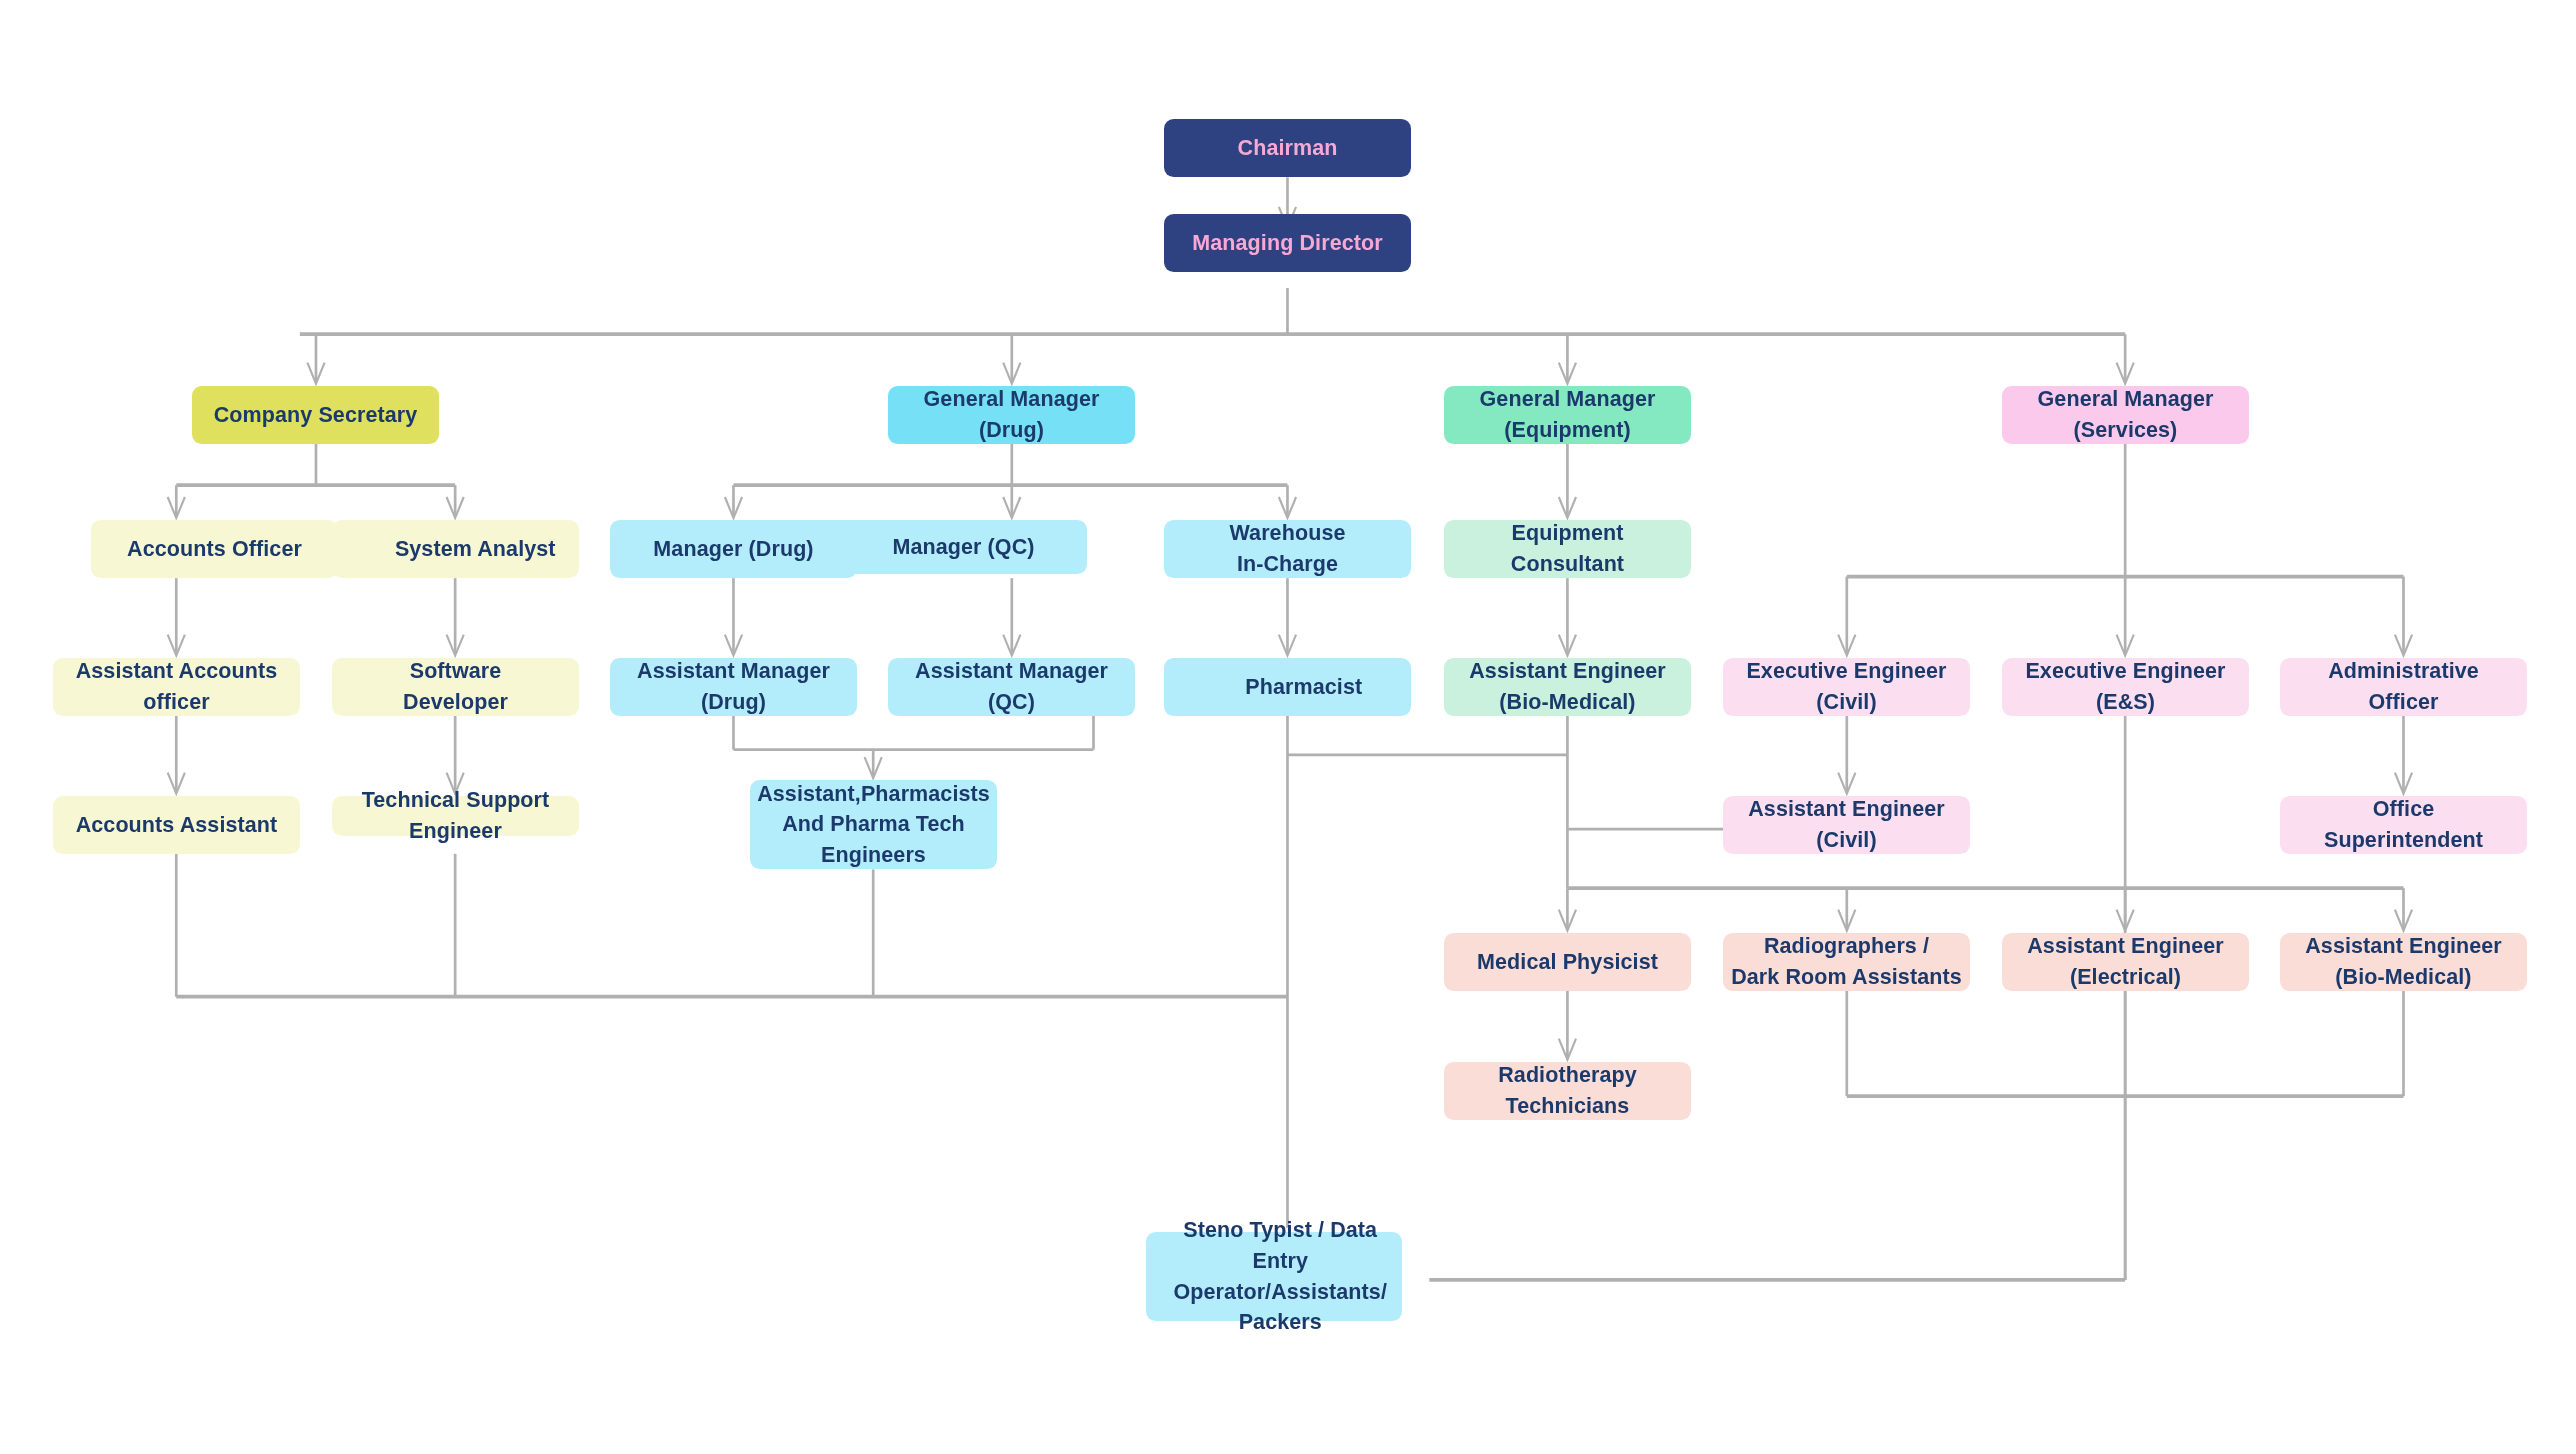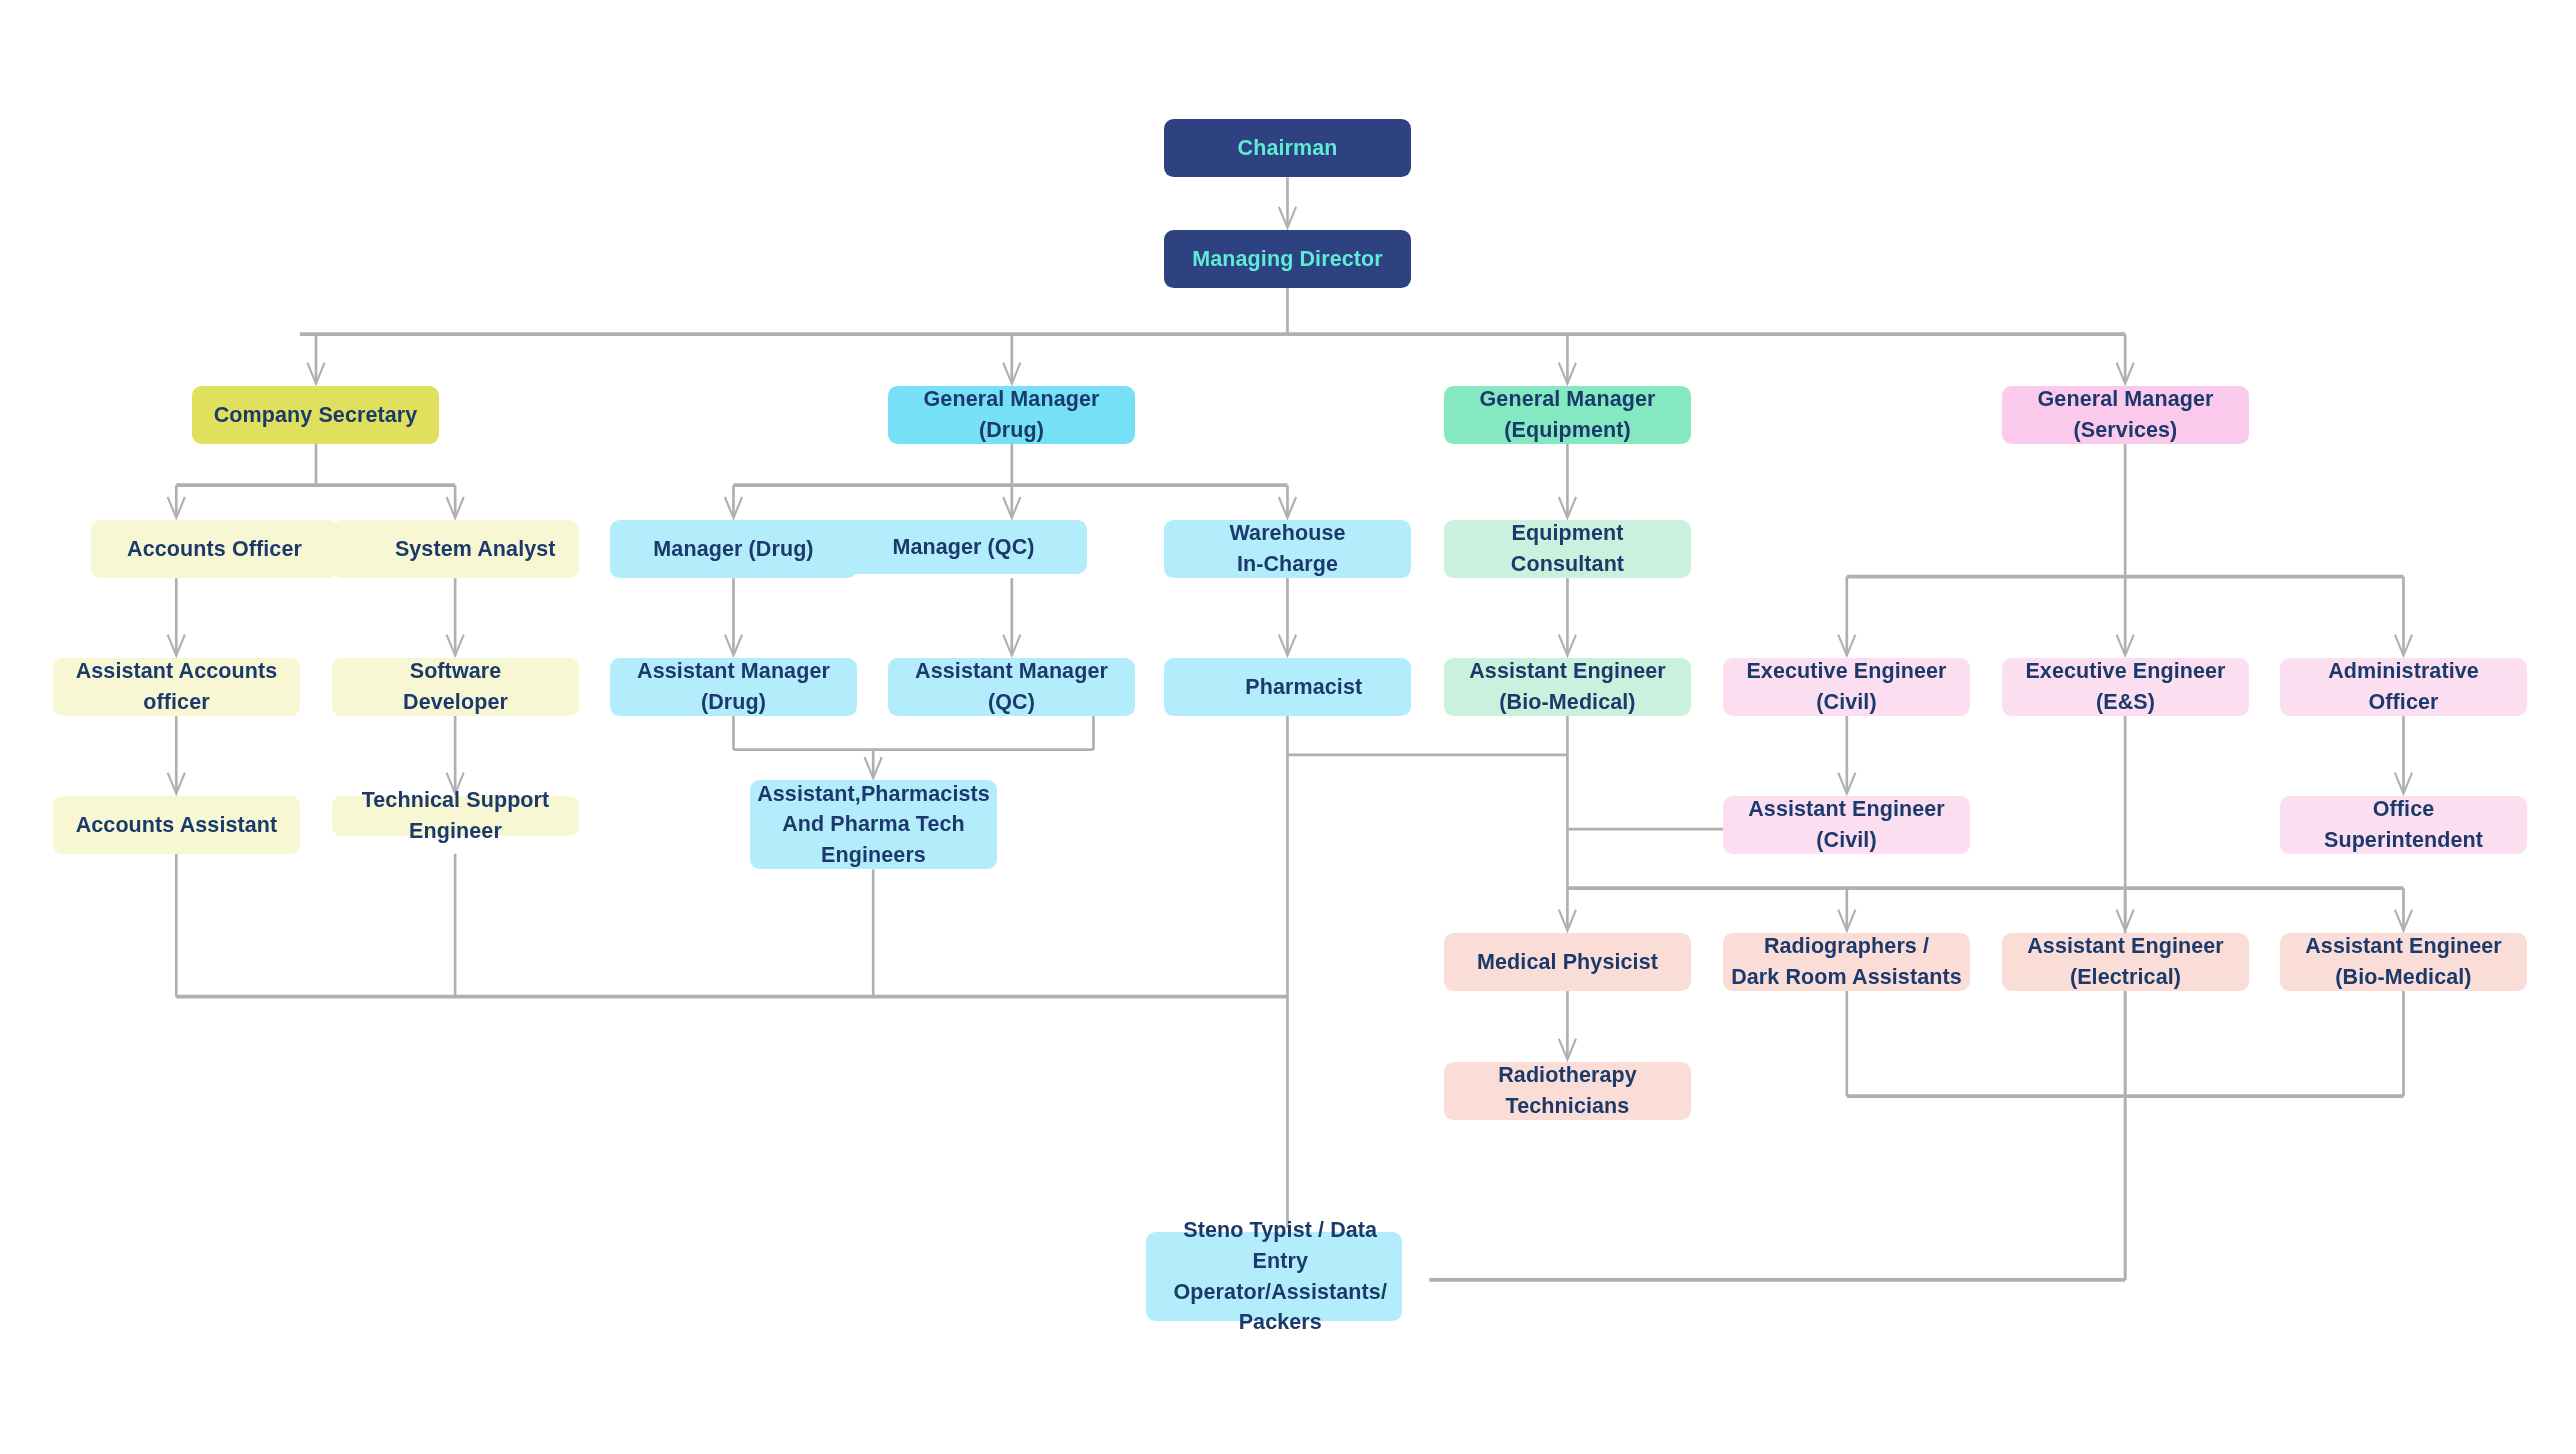--- a/index.html
+++ b/index.html
@@ -36,21 +36,21 @@
     text-align: center;
     color: #1B3A6B;
     font-size: 21.5px;
     font-weight: 600;
     line-height: 1.42;
     padding: 3.2px 7.5px;
     white-space: pre-line;
     letter-spacing: 0.1px;
   }
   .node.root {
-    color: #5eead4;
+    color: #f9a8d4;
     font-weight: 700;
   }
 </style>
 </head>
 <body>
 
 <div id="canvas">
 
   <svg id="edge-layer" viewBox="0 0 4794 2706" xmlns="http://www.w3.org/2000/svg">
     <g fill="none" stroke="#B0B0B0" stroke-width="5">
@@ -157,21 +157,21 @@
 
       <path d="M3955,1332 L3955,2382"></path>
 
       <path d="M2660,2382 L3955,2382" stroke-width="7"></path>
 
     </g>
   </svg>
 
   <div id="node-host">
       <div class="node root" style="left: 1164px; top: 119px; width: 247px; height: 58px; background: rgb(46, 66, 129);">Chairman</div>
-      <div class="node root" style="left: 1164px; top: 230px; width: 247px; height: 58px; background: rgb(46, 66, 129);">Managing Director</div>
+      <div class="node root" style="left: 1164px; top: 214px; width: 247px; height: 58px; background: rgb(46, 66, 129);">Managing Director</div>
       <div class="node" style="left: 192px; top: 386px; width: 247px; height: 58px; background: rgb(223, 224, 94);">Company Secretary</div>
       <div class="node" style="left: 888px; top: 386px; width: 247px; height: 58px; background: rgb(118, 224, 247);">General Manager
 (Drug)</div>
       <div class="node" style="left: 1444px; top: 386px; width: 247px; height: 58px; background: rgb(132, 233, 192);">General Manager
 (Equipment)</div>
       <div class="node" style="left: 2002px; top: 386px; width: 247px; height: 58px; background: rgb(251, 201, 236);">General Manager
 (Services)</div>
       <div class="node" style="left: 53px; top: 520px; width: 247px; height: 58px; background: rgb(247, 248, 211); margin-left: 38px;">Accounts Officer</div>
       <div class="node" style="left: 332px; top: 520px; width: 247px; height: 58px; background: rgb(247, 248, 211); padding-left: 47px;">System Analyst</div>
       <div class="node" style="left: 610px; top: 520px; width: 247px; height: 58px; background: rgb(179, 237, 251);">Manager (Drug)</div>

